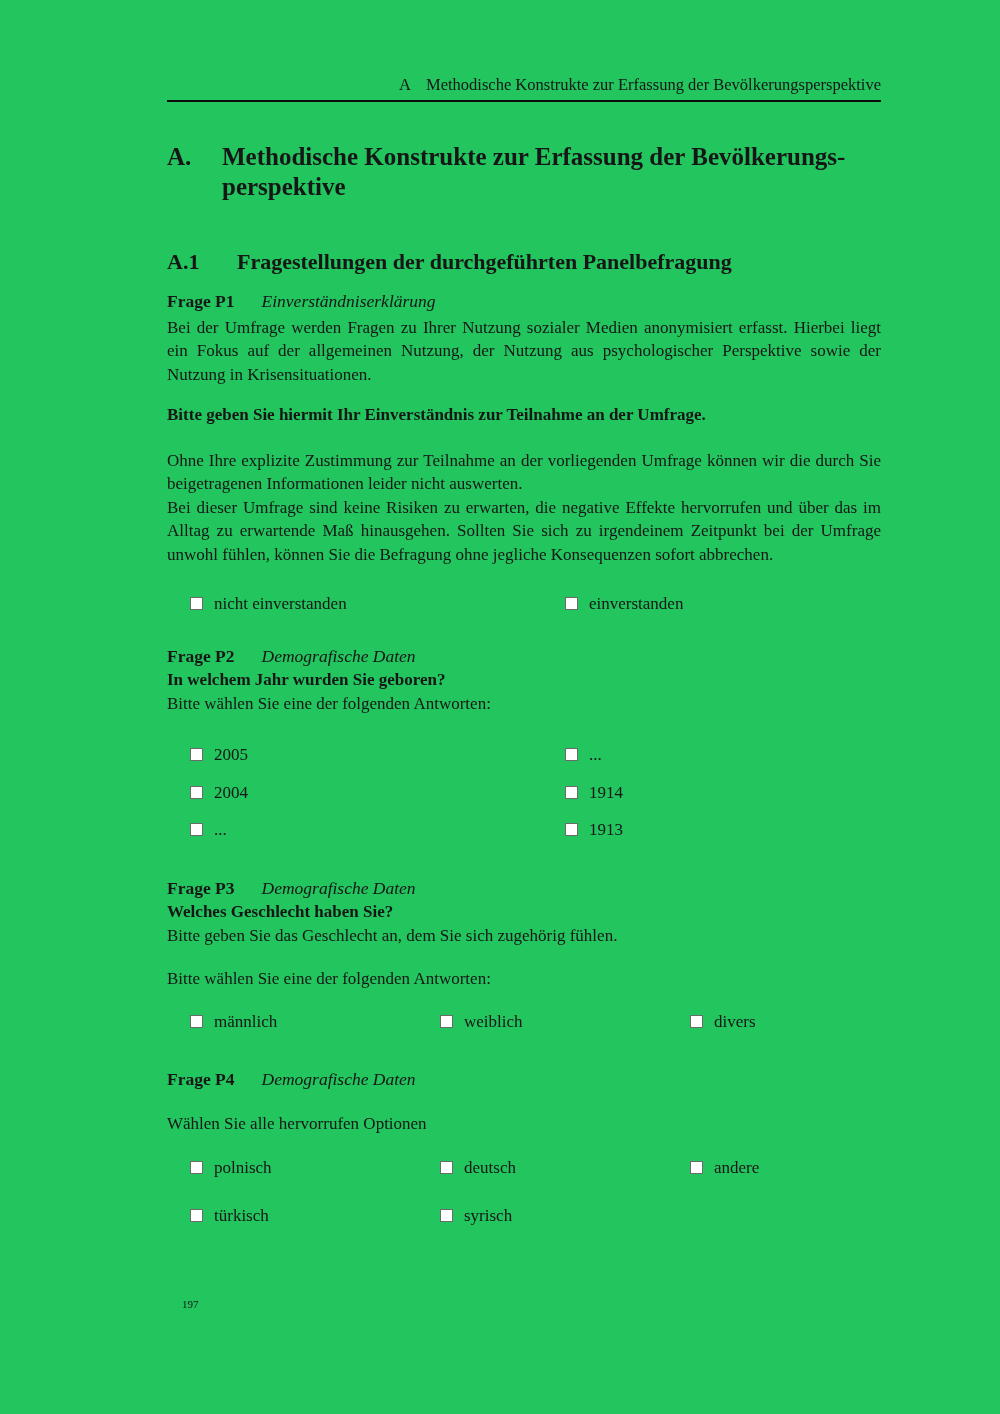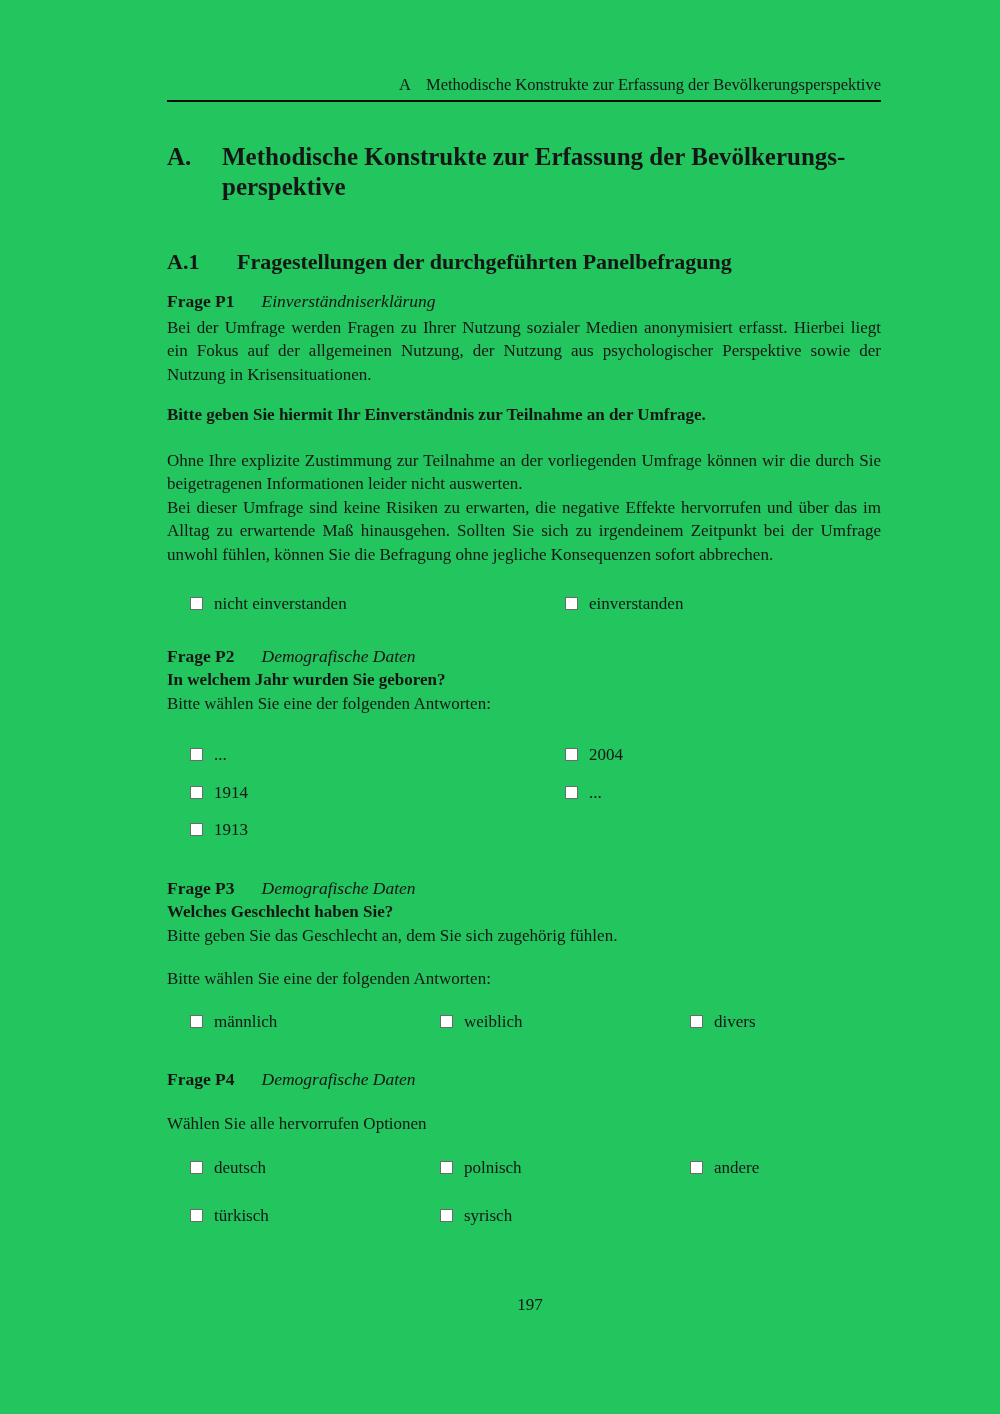--- a/index.html
+++ b/index.html
@@ -93,25 +93,25 @@
     flex: none;
   }
   .q-block { margin-top: 29px; }
   .q-block-lg { margin-top: 35px; }
   .hint-gap { margin-top: 20px; }
   .grid-gap { margin-top: 19px; }
   .years-grid { margin-top: 28px; }
   .q4-grid { margin-top: 21px; }
   .footer {
     position: absolute;
-    left: 173px;
+    left: 182px;
     top: 1293px;
     width: 714px;
-    text-align: center;
-    font-size: 17px;
+    text-align: left;
+    font-size: 11px;
   }
 </style>
 </head>
 <body>
 
 <div class="page">
   <div class="content">
 
     <div class="running-header">
       <span class="rh-num">A</span><span>Methodische Konstrukte zur Erfassung der Bevölkerungsperspektive</span>
@@ -152,20 +152,24 @@
 
     <div class="frage-head q-block">
       <span class="frage-label">Frage P2</span>
       <span class="frage-topic">Demografische Daten</span>
     </div>
     <p class="bold-line">In welchem Jahr wurden Sie geboren?</p>
     <p>Bitte wählen Sie eine der folgenden Antworten:</p>
     <div class="opt-grid-2 years-grid">
       <span class="opt">
         <span class="cbx"></span>
+        <span>2005</span>
+      </span>
+      <span class="opt">
+        <span class="cbx"></span>
         <span>...</span>
       </span>
       <span class="opt">
         <span class="cbx"></span>
         <span>2004</span>
       </span>
       <span class="opt">
         <span class="cbx"></span>
         <span>1914</span>
       </span>
@@ -202,25 +206,25 @@
     </div>
 
     <div class="frage-head q-block-lg">
       <span class="frage-label">Frage P4</span>
       <span class="frage-topic">Demografische Daten</span>
     </div>
     <p class="hint-gap">Wählen Sie alle hervorrufen Optionen</p>
     <div class="opt-grid-3 q4-grid">
       <span class="opt">
         <span class="cbx"></span>
+        <span>polnisch</span>
+      </span>
+      <span class="opt">
+        <span class="cbx"></span>
         <span>deutsch</span>
-      </span>
-      <span class="opt">
-        <span class="cbx"></span>
-        <span>polnisch</span>
       </span>
       <span class="opt">
         <span class="cbx"></span>
         <span>andere</span>
       </span>
       <span class="opt">
         <span class="cbx"></span>
         <span>türkisch</span>
       </span>
       <span class="opt">

